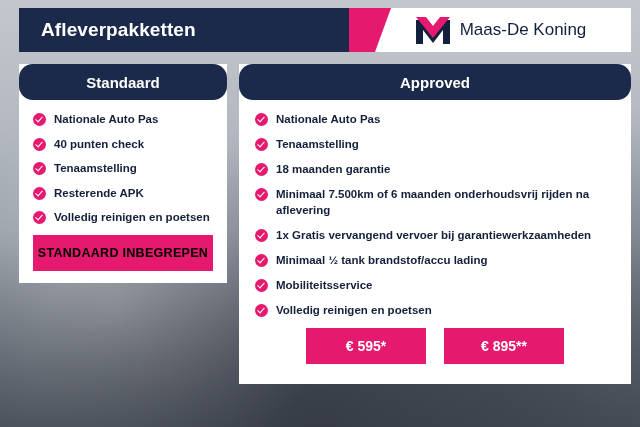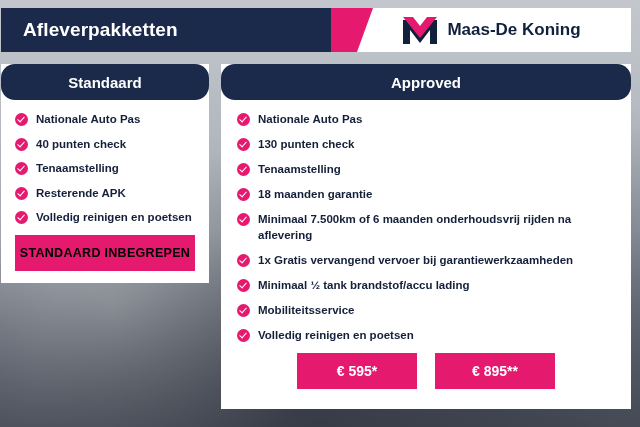--- a/index.html
+++ b/index.html
@@ -30,21 +30,21 @@
   .bg:after {
     content: "";
     position: absolute;
     left: 0; right: 0; bottom: 0; height: 46%;
     background: linear-gradient(180deg, rgba(90,96,106,0.0), rgba(55,60,70,0.55));
   }
 
   .frame {
     position: absolute;
     inset: 0;
-    padding: 8px 9px 6px 1px;
+    padding: 8px 9px 6px 19px;
     display: flex;
     flex-direction: column;
     justify-content: space-between;
   }
 
   
   .header {
     height: 44px;
     display: flex;
     position: relative;
@@ -85,21 +85,21 @@
     padding-left: 22px;
   }
   .brand-mark {
     width: 34px;
     height: 27px;
     flex: 0 0 auto;
   }
   .brand-name {
     color: #11203d;
     font-size: 17px;
-    font-weight: bold;
+    font-weight: normal;
     white-space: nowrap;
   }
 
   
   .columns {
     display: flex;
     gap: 12px;
     margin-top: 12px;
     align-items: flex-start;
     flex: 1 1 auto;
@@ -257,24 +257,20 @@
     <div class="card approved">
       <div class="card-head">Approved</div>
       <div class="card-body">
         <ul class="features">
           <li>
             <span class="check"></span>
             <span>Nationale Auto Pas</span>
           </li>
           <li>
             <span class="check"></span>
-            <span>130 punten check</span>
-          </li>
-          <li>
-            <span class="check"></span>
             <span>Tenaamstelling</span>
           </li>
           <li>
             <span class="check"></span>
             <span>18 maanden garantie</span>
           </li>
           <li>
             <span class="check"></span>
             <span>Minimaal 7.500km of 6 maanden onderhoudsvrij rijden na aflevering</span>
           </li>

